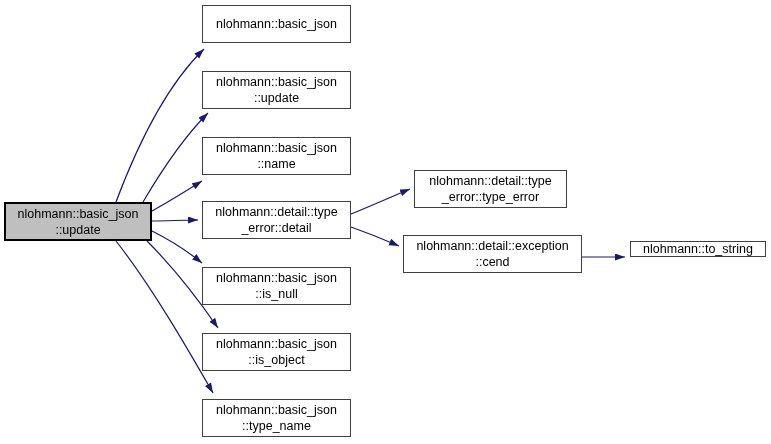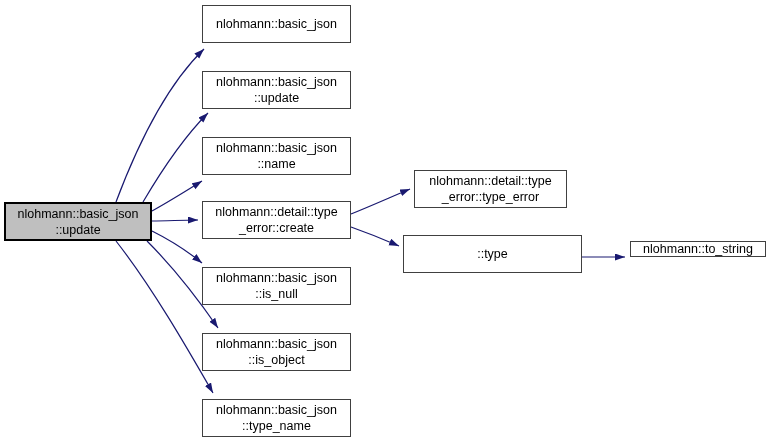--- a/index.html
+++ b/index.html
@@ -85,21 +85,21 @@
     <span>::update</span>
   </div>
 
   <div class="node" style="left:202px; top:137px; width:149px; height:38px;">
     <span>nlohmann::basic_json</span>
     <span>::name</span>
   </div>
 
   <div class="node" style="left:202px; top:201px; width:149px; height:38px;">
     <span>nlohmann::detail::type</span>
-    <span>_error::create</span>
+    <span>_error::detail</span>
   </div>
 
   <div class="node" style="left:202px; top:267px; width:149px; height:38px;">
     <span>nlohmann::basic_json</span>
     <span>::is_null</span>
   </div>
 
   <div class="node" style="left:202px; top:333px; width:149px; height:38px;">
     <span>nlohmann::basic_json</span>
     <span>::is_object</span>
@@ -109,20 +109,21 @@
     <span>nlohmann::basic_json</span>
     <span>::type_name</span>
   </div>
 
   <div class="node" style="left:414px; top:170px; width:153px; height:38px;">
     <span>nlohmann::detail::type</span>
     <span>_error::type_error</span>
   </div>
 
   <div class="node" style="left:403px; top:235px; width:179px; height:38px;">
-    <span>::type</span>
+    <span>nlohmann::detail::exception</span>
+    <span>::cend</span>
   </div>
 
   <div class="node" style="left:630px; top:241px; width:136px; height:16px;">
     <span>nlohmann::to_string</span>
   </div>
 
 </div>
 
 </body></html>

